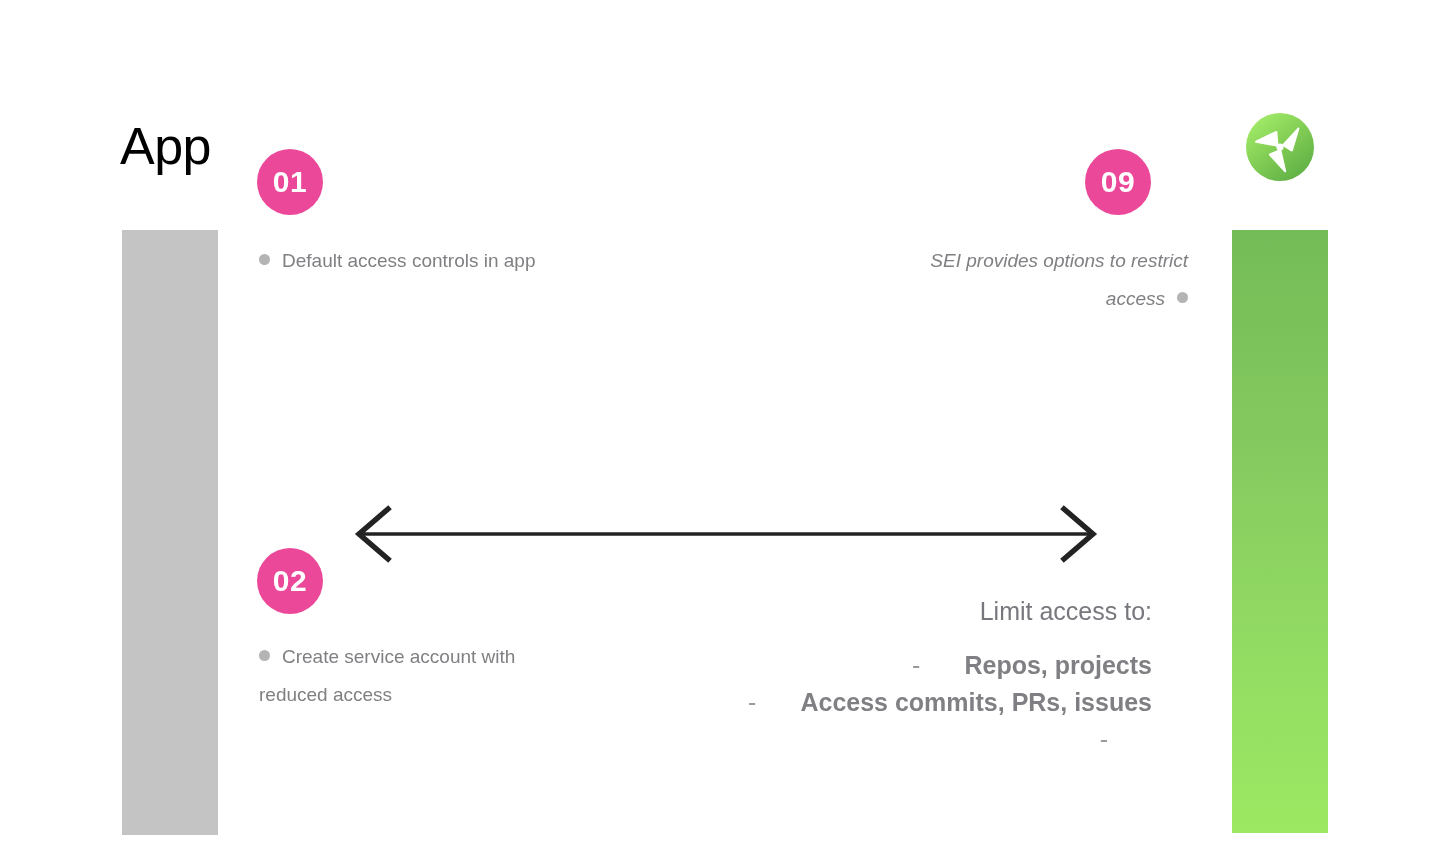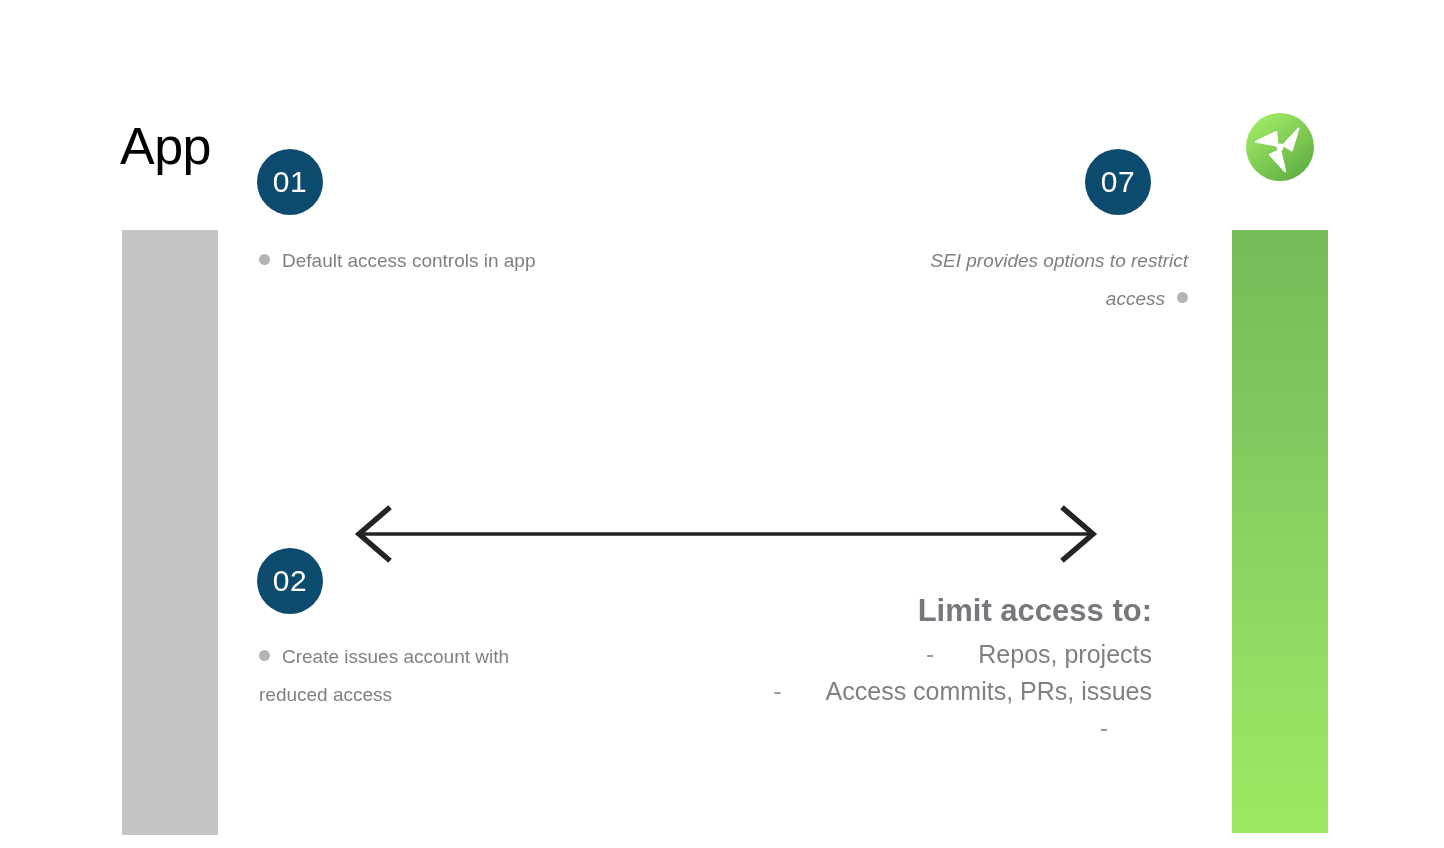--- a/index.html
+++ b/index.html
@@ -59,24 +59,24 @@
     width: 70px;
     height: 70px;
   }
 
   
   .step-badge {
     position: absolute;
     width: 66px;
     height: 66px;
     border-radius: 50%;
-    background: #0c4a6e;
+    background: #ec4899;
     color: #ffffff;
     font-size: 30px;
-    font-weight: normal;
+    font-weight: bold;
     display: flex;
     align-items: center;
     justify-content: center;
     letter-spacing: 0.5px;
   }
   #badge-01 { left: 257px; top: 149px; }
   #badge-03 { left: 1085px; top: 149px; }
   #badge-02 { left: 257px; top: 548px; }
 
   
@@ -119,40 +119,41 @@
 
   
   #limit-block {
     position: absolute;
     left: 620px;
     top: 594px;
     width: 532px;
     text-align: right;
   }
   #limit-heading {
-    font-size: 31px;
+    font-size: 25px;
     line-height: 34px;
-    font-weight: bold;
+    font-weight: normal;
     color: #77777d;
-    margin-bottom: 8px;
+    margin-bottom: 19px;
   }
   .limit-row {
     display: flex;
     justify-content: flex-end;
     align-items: baseline;
     font-size: 25px;
     line-height: 37px;
     color: #808084;
   }
   .limit-row .dash {
     margin-right: 44px;
     color: #9a9a9e;
   }
   .limit-row .limit-text {
     white-space: nowrap;
+    font-weight: bold;
   }
 </style>
 </head>
 <body>
 
 <div id="slide">
 
   <div id="app-title">App</div>
 
   <div id="left-bar"></div>
@@ -172,33 +173,33 @@
       <g fill="#ffffff">
         <path d="M36.6 33.2 L52.6 15.9 C53.4 15.1 54.6 15.8 54.3 16.9 L47.9 38.6 C47.6 39.6 46.3 39.9 45.6 39.1 L36.6 33.2 Z"></path>
         <path d="M33.6 34.9 L10.9 30.8 C9.8 30.6 9.6 29.2 10.6 28.7 L30.5 19.2 C31.4 18.8 32.5 19.5 32.4 20.5 L33.6 34.9 Z"></path>
         <path d="M36.1 36.7 L41.2 58.9 C41.5 60 40.2 60.7 39.4 59.9 L24.3 43.6 C23.6 42.8 24 41.5 25.1 41.3 L36.1 36.7 Z"></path>
         <circle cx="35" cy="35" r="3.6"></circle>
       </g>
     </svg>
   </div>
 
   <div class="step-badge" id="badge-01">01</div>
-  <div class="step-badge" id="badge-03">07</div>
+  <div class="step-badge" id="badge-03">09</div>
   <div class="step-badge" id="badge-02">02</div>
 
   <div class="note left-note" id="note-01">
     <span class="bullet"></span><span class="note-text">Default access controls in app</span>
   </div>
 
   <div class="note right-note" id="note-03">
     <span class="note-text">SEI provides options to restrict access</span><span class="bullet"></span>
   </div>
 
   <div class="note left-note" id="note-02">
-    <span class="bullet"></span><span class="note-text">Create issues account with reduced access</span>
+    <span class="bullet"></span><span class="note-text">Create service account with reduced access</span>
   </div>
 
   <div id="bidirectional-arrow">
     <svg width="756" height="62" viewBox="0 0 756 62" xmlns="http://www.w3.org/2000/svg">
       <line x1="14" y1="31" x2="742" y2="31" stroke="#232323" stroke-width="3.4"></line>
       <polyline points="40,6 11,31 40,56" fill="none" stroke="#232323" stroke-width="5.4" stroke-linecap="square" stroke-linejoin="miter"></polyline>
       <polyline points="716,6 745,31 716,56" fill="none" stroke="#232323" stroke-width="5.4" stroke-linecap="square" stroke-linejoin="miter"></polyline>
     </svg>
   </div>
 

